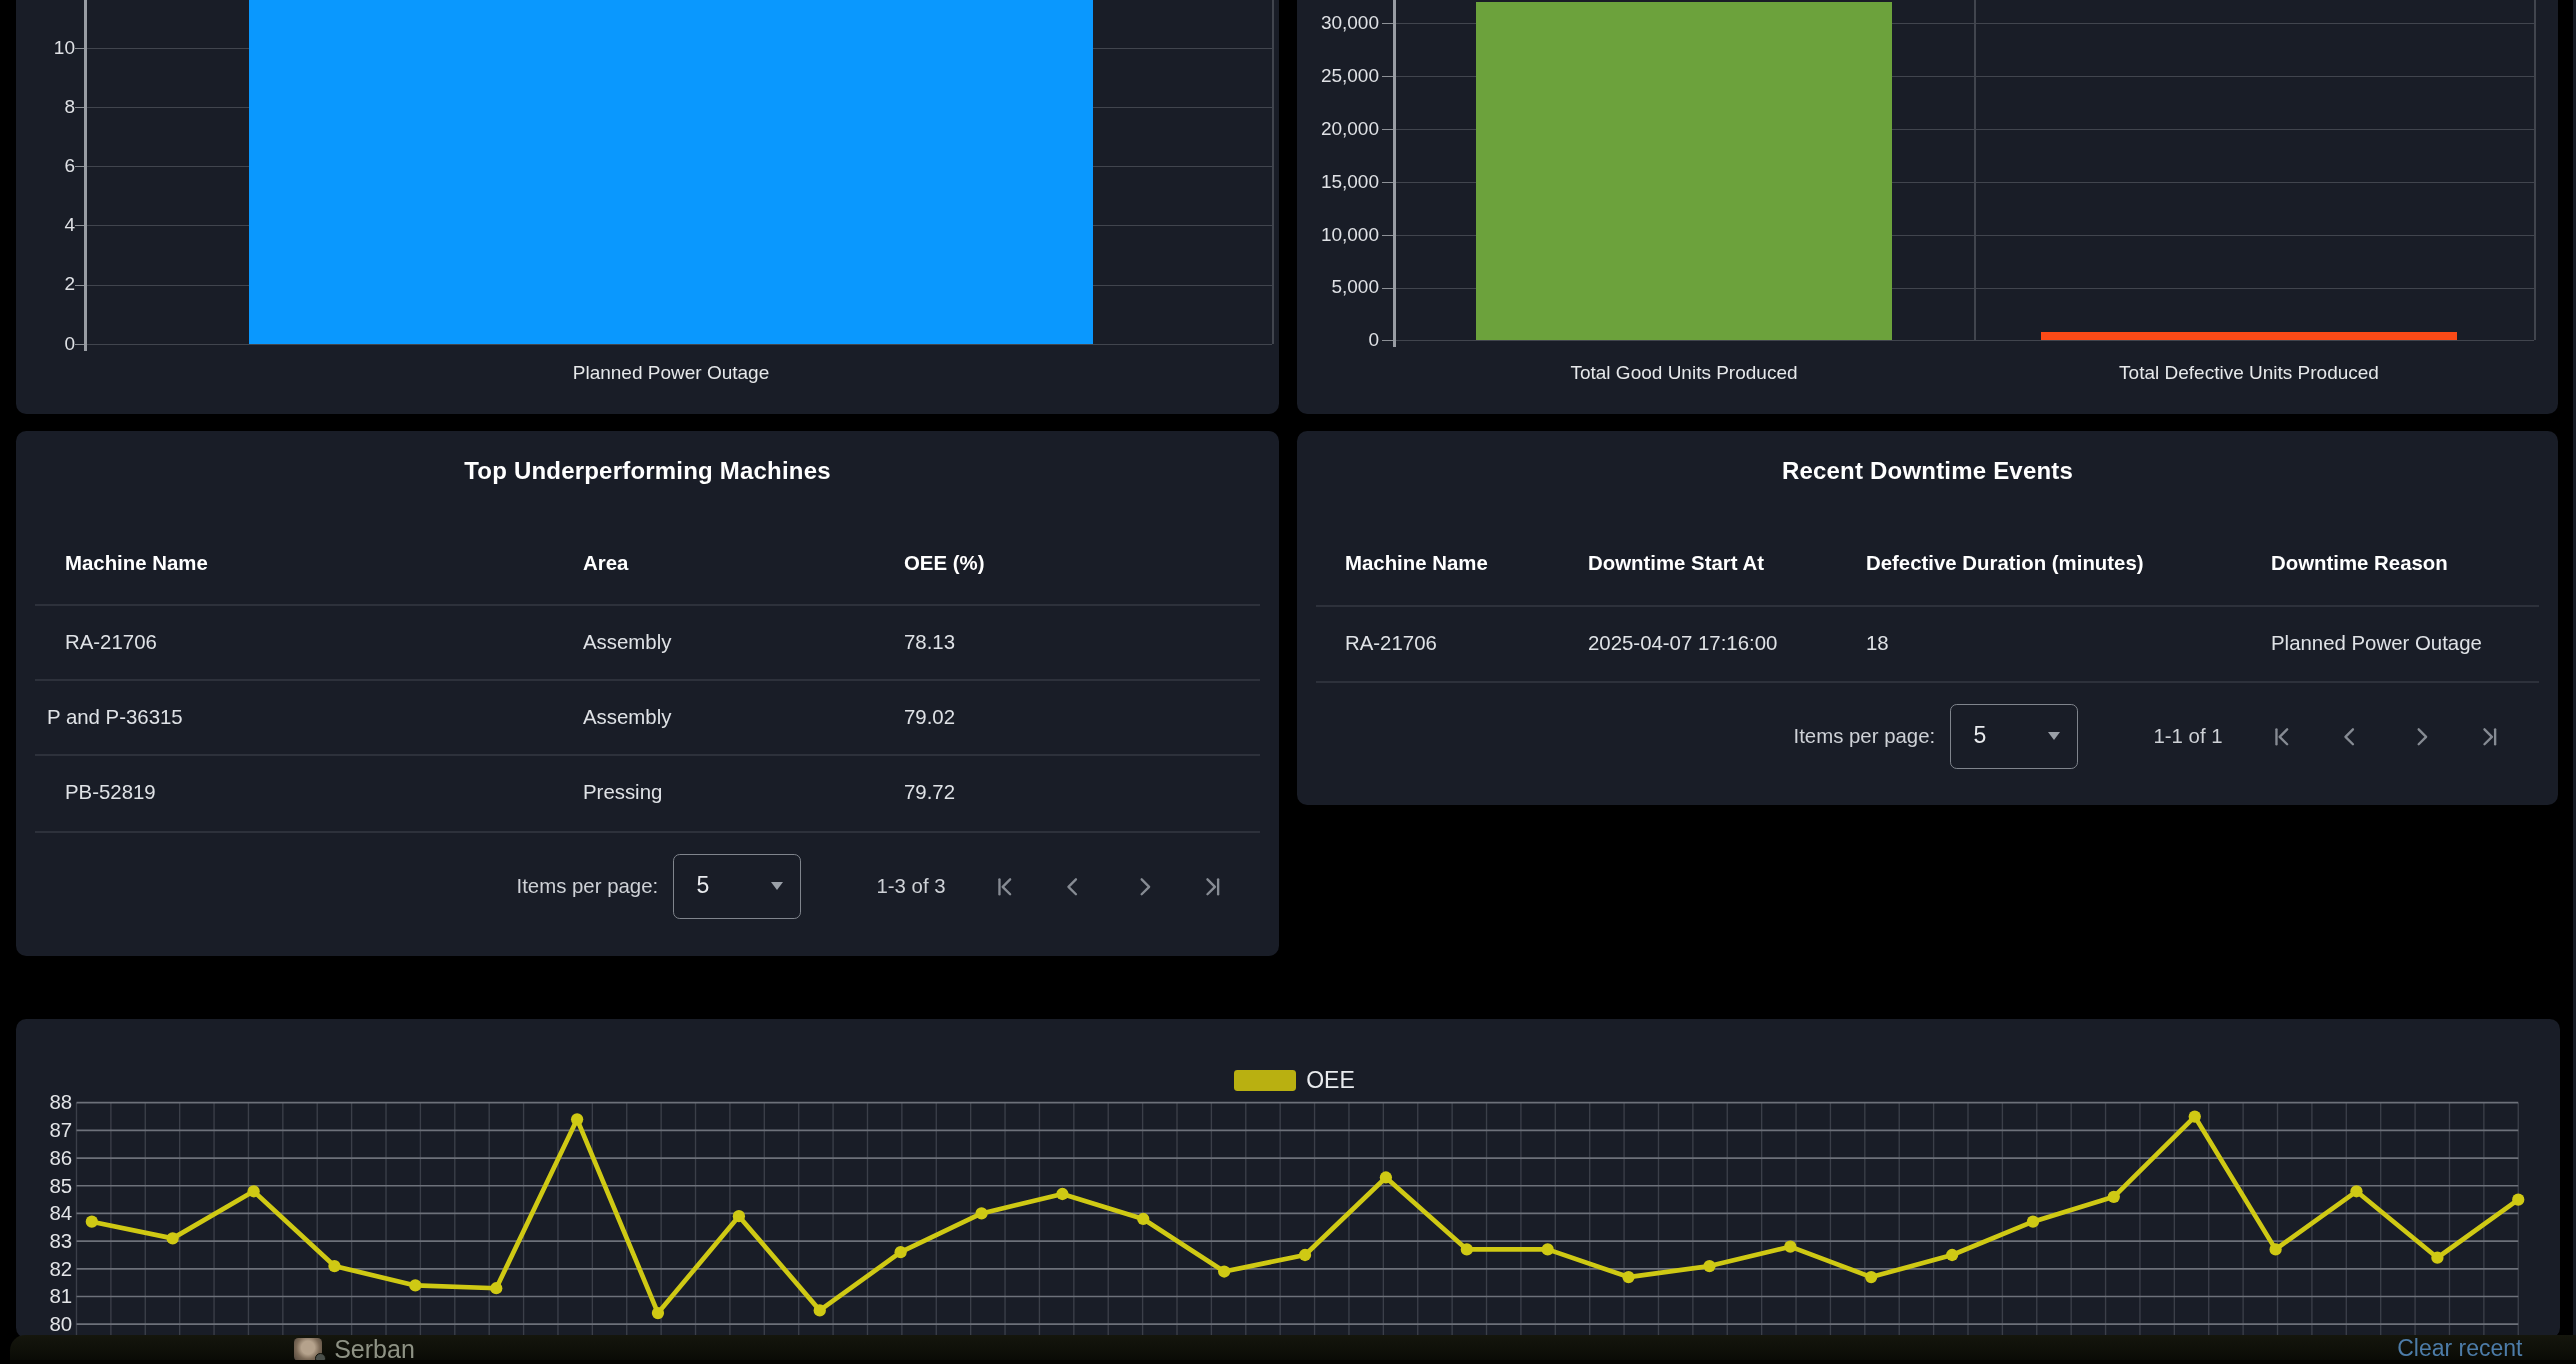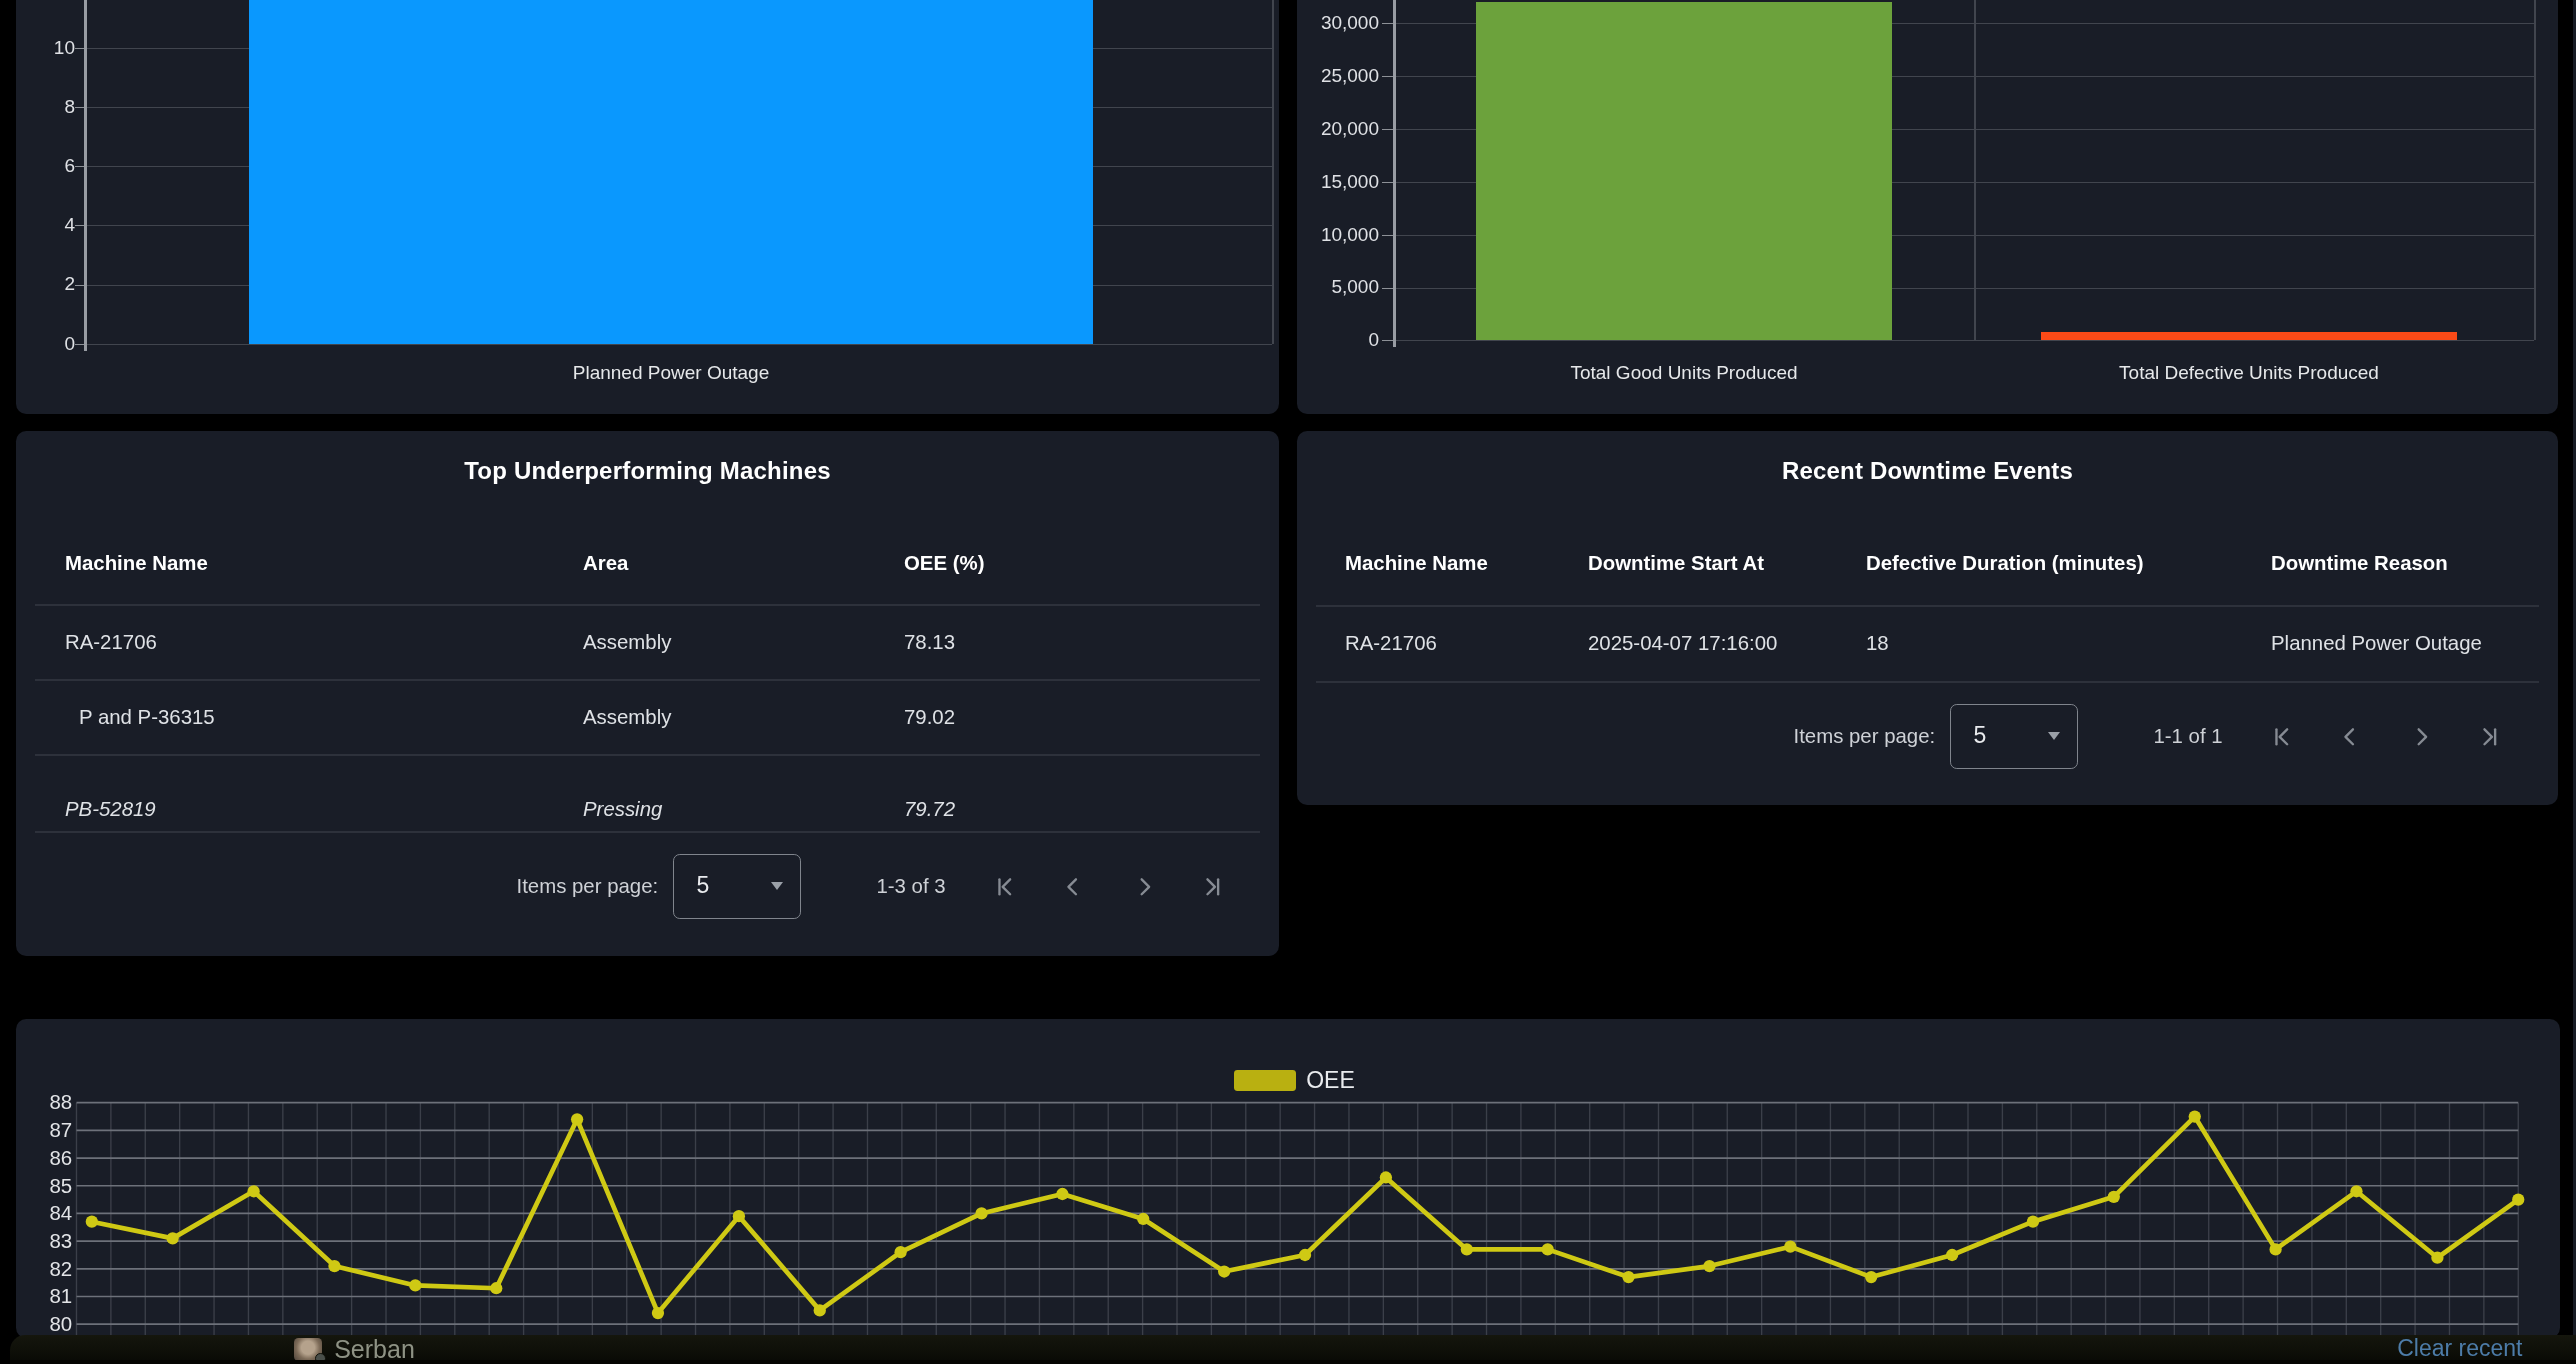--- a/index.html
+++ b/index.html
@@ -137,26 +137,26 @@
       <span class="cell" style="left:888px;">OEE (%)</span>
     </div>
     <div class="hr" style="top:173px;"></div>
     <div class="trow" style="top:193px;">
       <span class="cell" style="left:49px;">RA-21706</span>
       <span class="cell" style="left:567px;">Assembly</span>
       <span class="cell" style="left:888px;">78.13</span>
     </div>
     <div class="hr" style="top:248px;"></div>
     <div class="trow" style="top:268px;">
-      <span class="cell" style="left:63px;">P and P-36315</span>
+      <span class="cell" style="left:31px;">P and P-36315</span>
       <span class="cell" style="left:567px;">Assembly</span>
       <span class="cell" style="left:888px;">79.02</span>
     </div>
     <div class="hr" style="top:323px;"></div>
-    <div class="trow" style="top:360px;font-style:italic;">
+    <div class="trow" style="top:343px;">
       <span class="cell" style="left:49px;">PB-52819</span>
       <span class="cell" style="left:567px;">Pressing</span>
       <span class="cell" style="left:888px;">79.72</span>
     </div>
     <div class="hr" style="top:400px;"></div>
     <div class="pager" style="top:423px;right:53px;">
       <span class="pager-label">Items per page:</span>
       <div class="pager-select">
         <span class="val">5</span>
         <span class="caret"></span>

